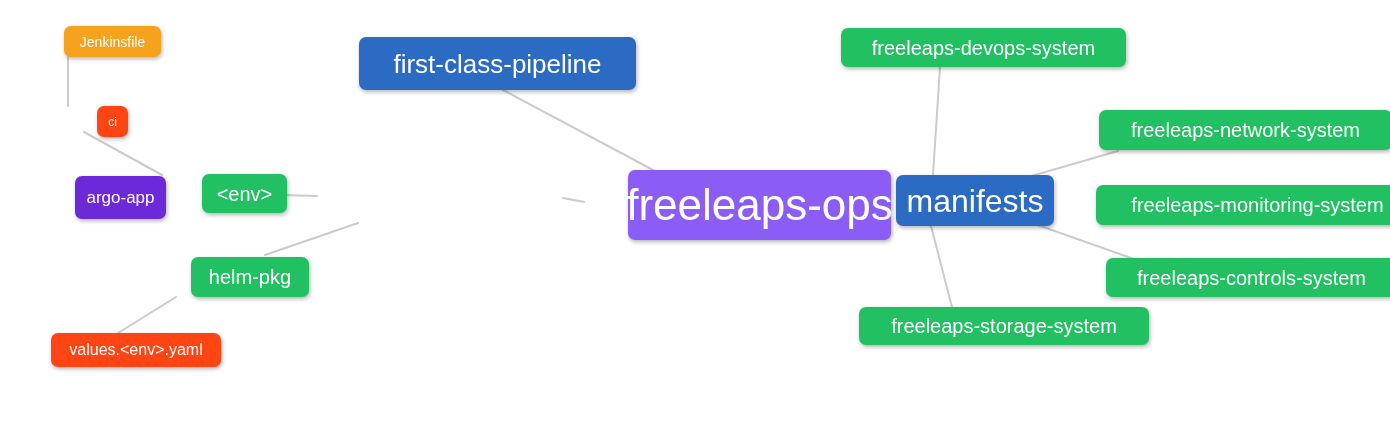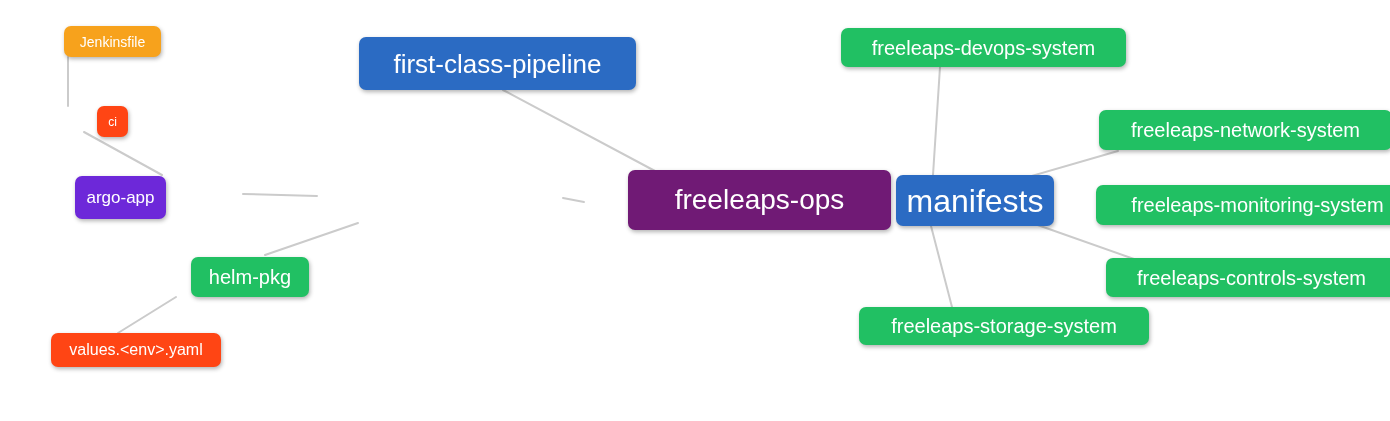--- a/index.html
+++ b/index.html
@@ -57,23 +57,24 @@
       <line x1="563" y1="198" x2="584" y2="202" stroke="#cbcbcb" stroke-width="2" stroke-linecap="round"></line>
       <line x1="503" y1="90" x2="655" y2="171" stroke="#cbcbcb" stroke-width="2" stroke-linecap="round"></line>
       <line x1="846" y1="202" x2="853" y2="201" stroke="#cbcbcb" stroke-width="2" stroke-linecap="round"></line>
       <line x1="933" y1="175" x2="940" y2="67" stroke="#cbcbcb" stroke-width="2" stroke-linecap="round"></line>
       <line x1="1011" y1="182" x2="1118" y2="151" stroke="#cbcbcb" stroke-width="2" stroke-linecap="round"></line>
       <line x1="1011" y1="201" x2="1052" y2="203" stroke="#cbcbcb" stroke-width="2" stroke-linecap="round"></line>
       <line x1="1012" y1="216" x2="1134" y2="259" stroke="#cbcbcb" stroke-width="2" stroke-linecap="round"></line>
       <line x1="931" y1="226" x2="952" y2="307" stroke="#cbcbcb" stroke-width="2" stroke-linecap="round"></line>
     </svg>
   <div id="node-layer">
-      <div class="node" style="left: 584px; top: 170px; width: 263px; height: 60px; font-size: 28px; background: #701a75; color: rgb(255, 255, 255);">freeleaps-ops</div>
+      <div class="node" style="left: 584px; top: 170px; width: 263px; height: 70px; font-size: 44px; background: #8b5cf6; color: rgb(255, 255, 255);">freeleaps-ops</div>
       <div class="node" style="left: 315px; top: 37px; width: 277px; height: 53px; font-size: 26px; background: rgb(43, 107, 195); color: rgb(255, 255, 255);">first-class-pipeline</div>
       <div class="node" style="left: 852px; top: 175px; width: 158px; height: 51px; font-size: 32px; background: rgb(43, 107, 195); color: rgb(255, 255, 255);">manifests</div>
+      <div class="node" style="left: 158px; top: 174px; width: 85px; height: 39px; font-size: 20px; background: rgb(33, 192, 99); color: rgb(255, 255, 255);">&lt;env&gt;</div>
       <div class="node" style="left: 147px; top: 257px; width: 118px; height: 40px; font-size: 20px; background: rgb(33, 192, 99); color: rgb(255, 255, 255); text-align: center;">helm-pkg</div>
       <div class="node" style="left: 797px; top: 28px; width: 285px; height: 39px; font-size: 20px; background: rgb(33, 192, 99); color: rgb(255, 255, 255);">freeleaps-devops-system</div>
       <div class="node" style="left: 1055px; top: 110px; width: 293px; height: 40px; font-size: 20px; background: rgb(33, 192, 99); color: rgb(255, 255, 255);">freeleaps-network-system</div>
       <div class="node" style="left: 1052px; top: 185px; width: 323px; height: 40px; font-size: 20px; background: rgb(33, 192, 99); color: rgb(255, 255, 255);">freeleaps-monitoring-system</div>
       <div class="node" style="left: 1062px; top: 258px; width: 291px; height: 39px; font-size: 20px; background: rgb(33, 192, 99); color: rgb(255, 255, 255);">freeleaps-controls-system</div>
       <div class="node" style="left: 815px; top: 307px; width: 290px; height: 38px; font-size: 20px; background: rgb(33, 192, 99); color: rgb(255, 255, 255);">freeleaps-storage-system</div>
       <div class="node" style="left: 53px; top: 106px; width: 31px; height: 31px; font-size: 12px; background: rgb(255, 69, 20); color: rgb(255, 255, 255);">ci</div>
       <div class="node" style="left: 31px; top: 176px; width: 91px; height: 43px; font-size: 17px; background: #6d28d9; color: rgb(255, 255, 255);">argo-app</div>
       <div class="node" style="left: 7px; top: 333px; width: 170px; height: 34px; font-size: 16px; background: rgb(255, 69, 20); color: rgb(255, 255, 255);">values.&lt;env&gt;.yaml</div>
       <div class="node" style="left: 20px; top: 26px; width: 97px; height: 31px; font-size: 14px; background: rgb(247, 162, 28); color: rgb(255, 255, 255);">Jenkinsfile</div>

